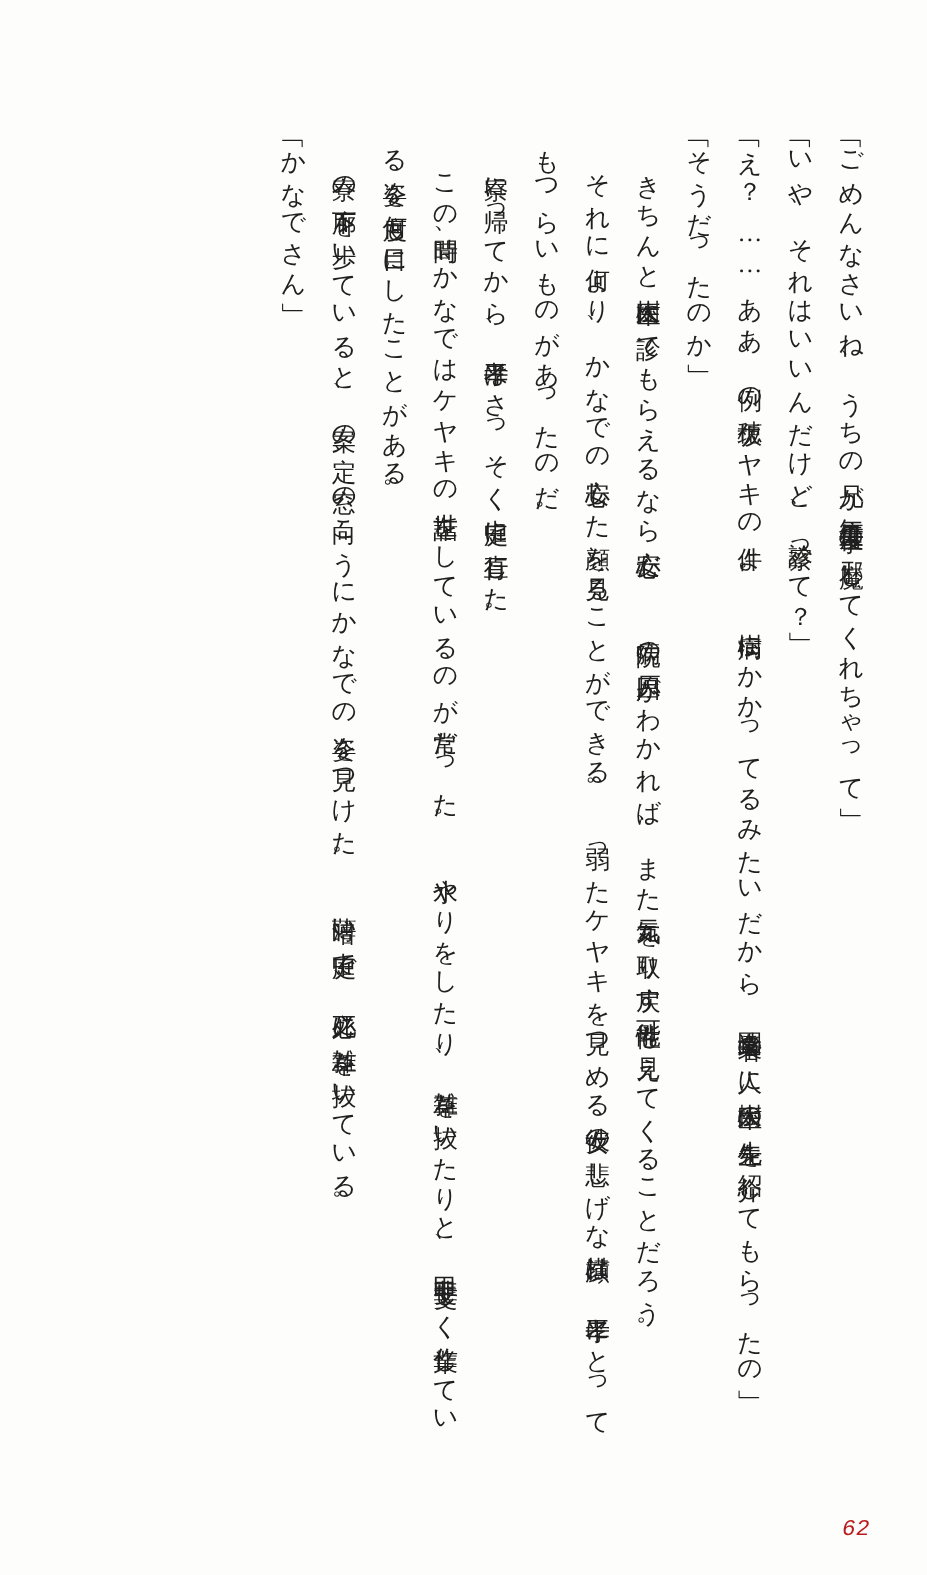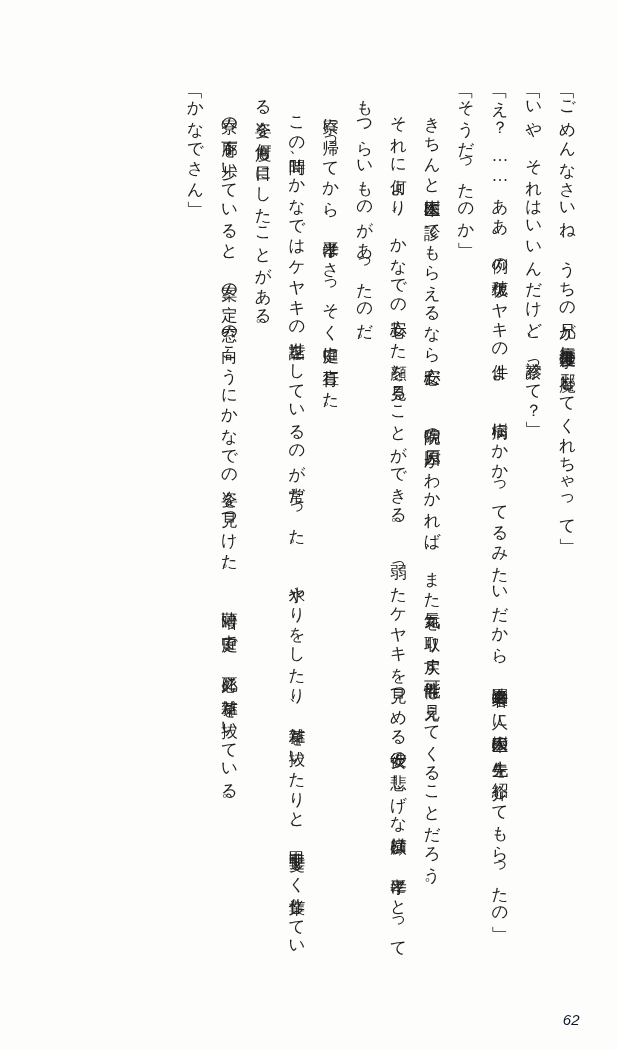--- a/index.html
+++ b/index.html
@@ -51,22 +51,22 @@
   #text-body p.indent {
     text-indent: 1em;
   }
 
   #page-number {
     position: absolute;
     bottom: 22px;
     right: 38px;
     font-size: 15px;
     font-style: italic;
-    font-family: Liberation Sans, sans-serif;
-    color: #0f172a;
+    font-family: Liberation Mono, monospace;
+    color: #b91c1c;
     letter-spacing: 0.02em;
   }
 </style>
 </head>
 <body>
 
 <div id="page">
 
   <div id="text-body">
     <p>「ごめんなさいね、うちの兄が毎度毎度仕事の邪魔してくれちゃって」</p>

